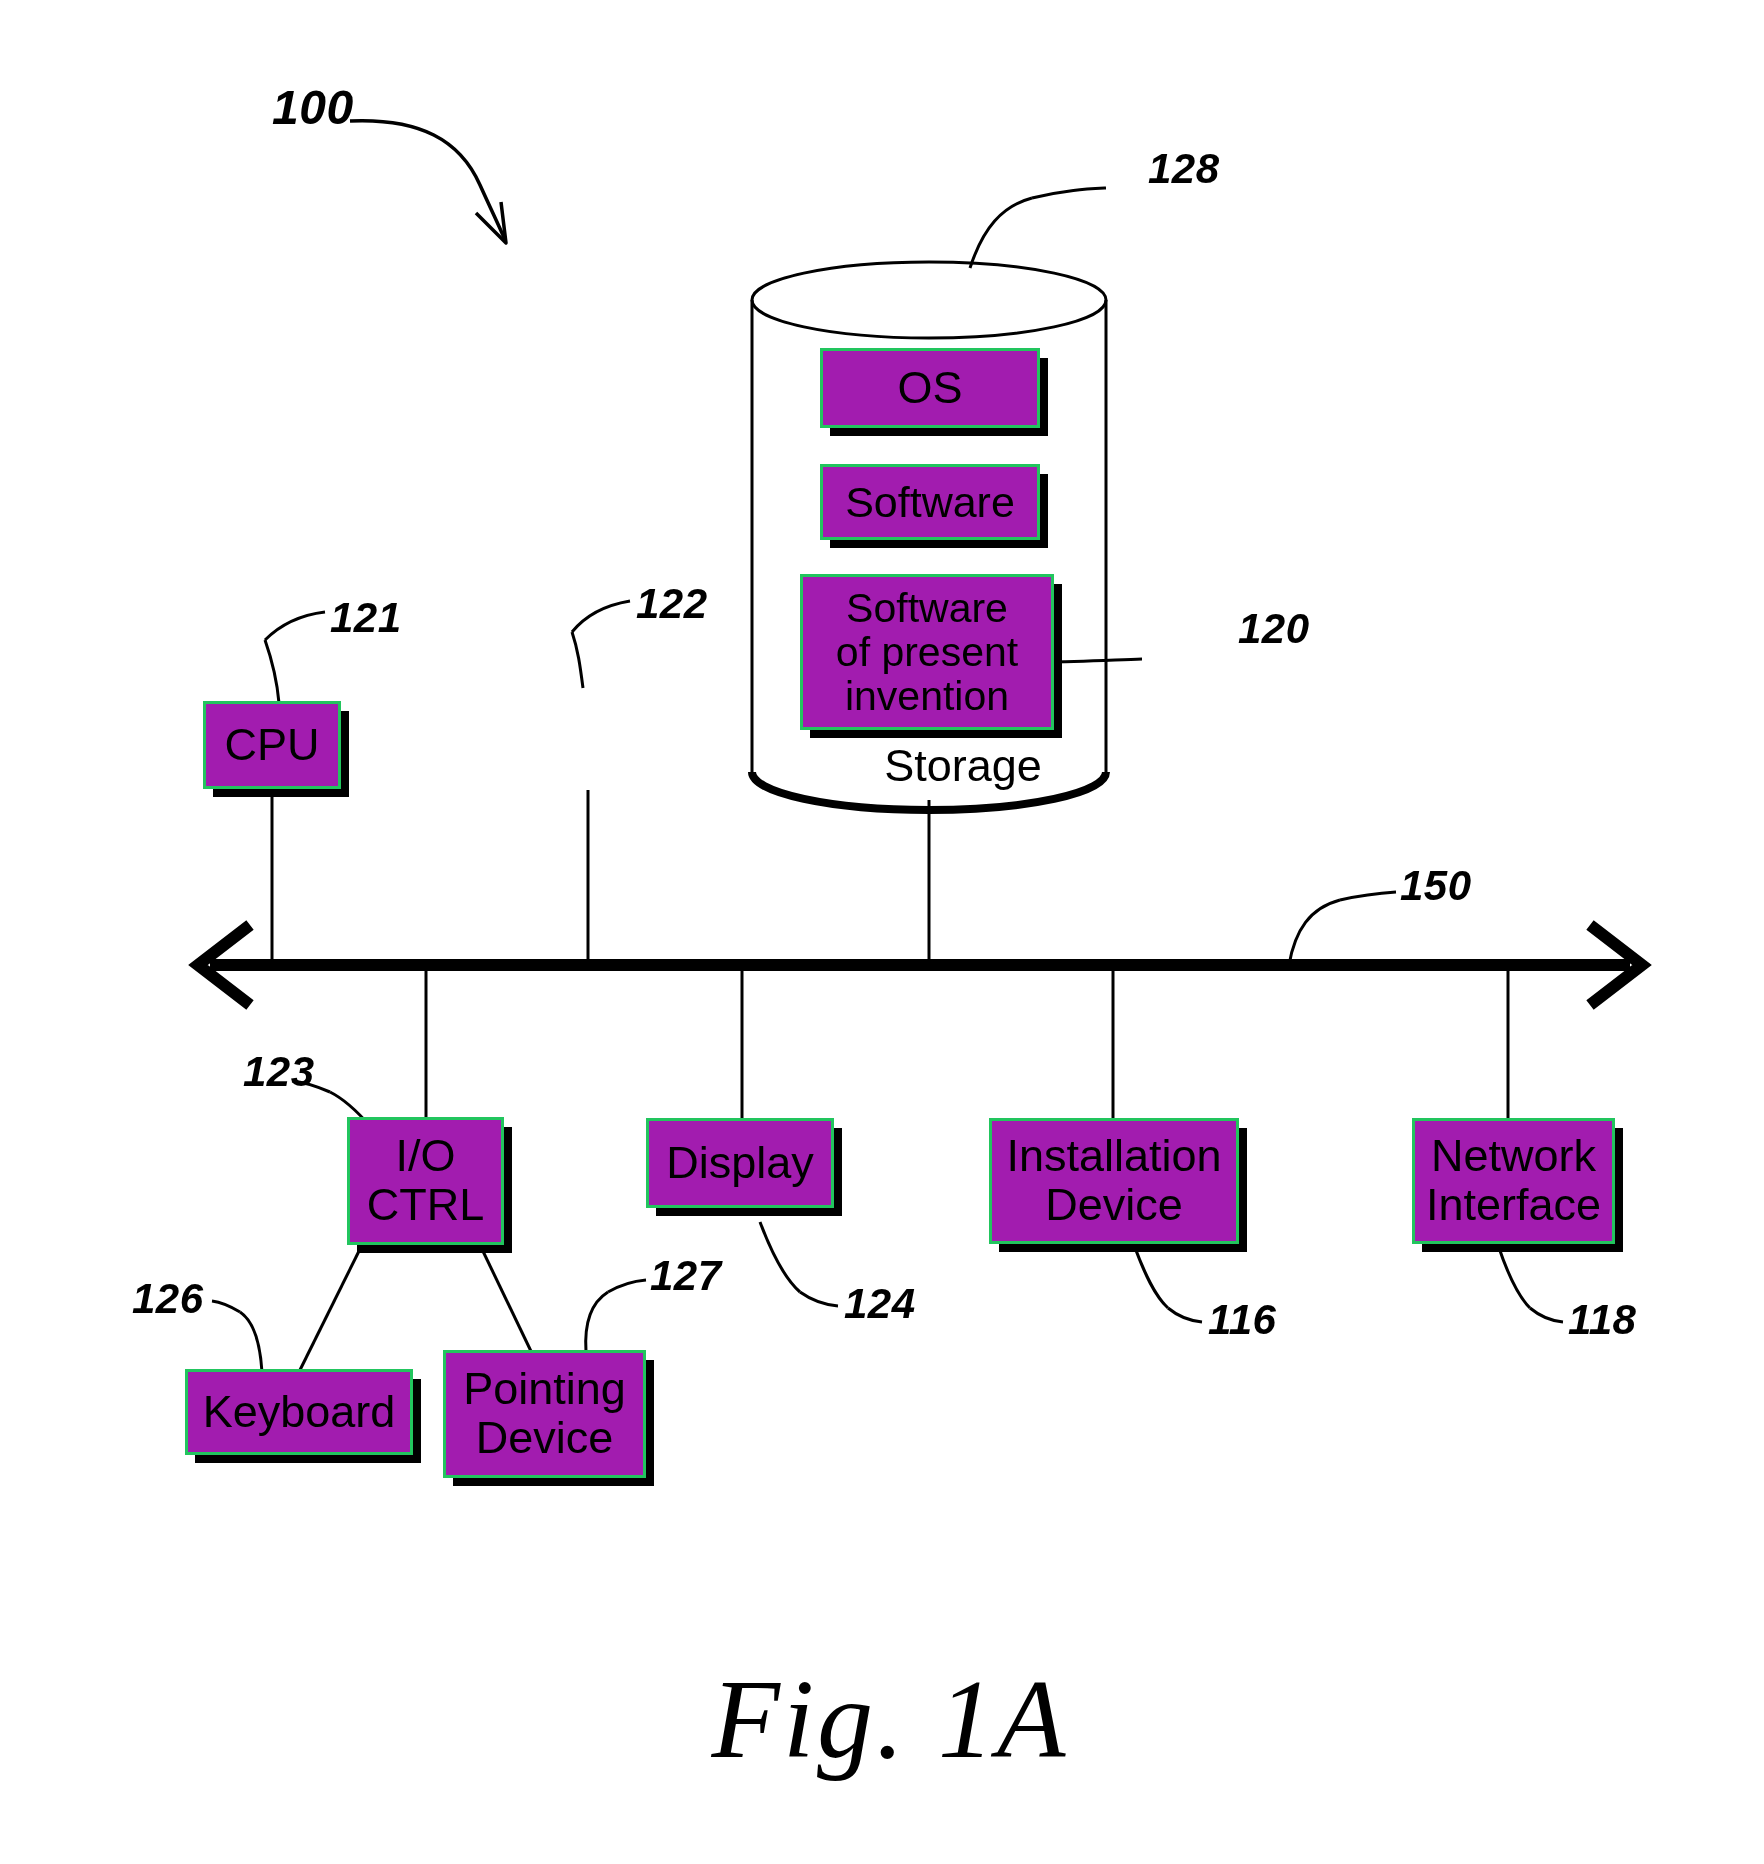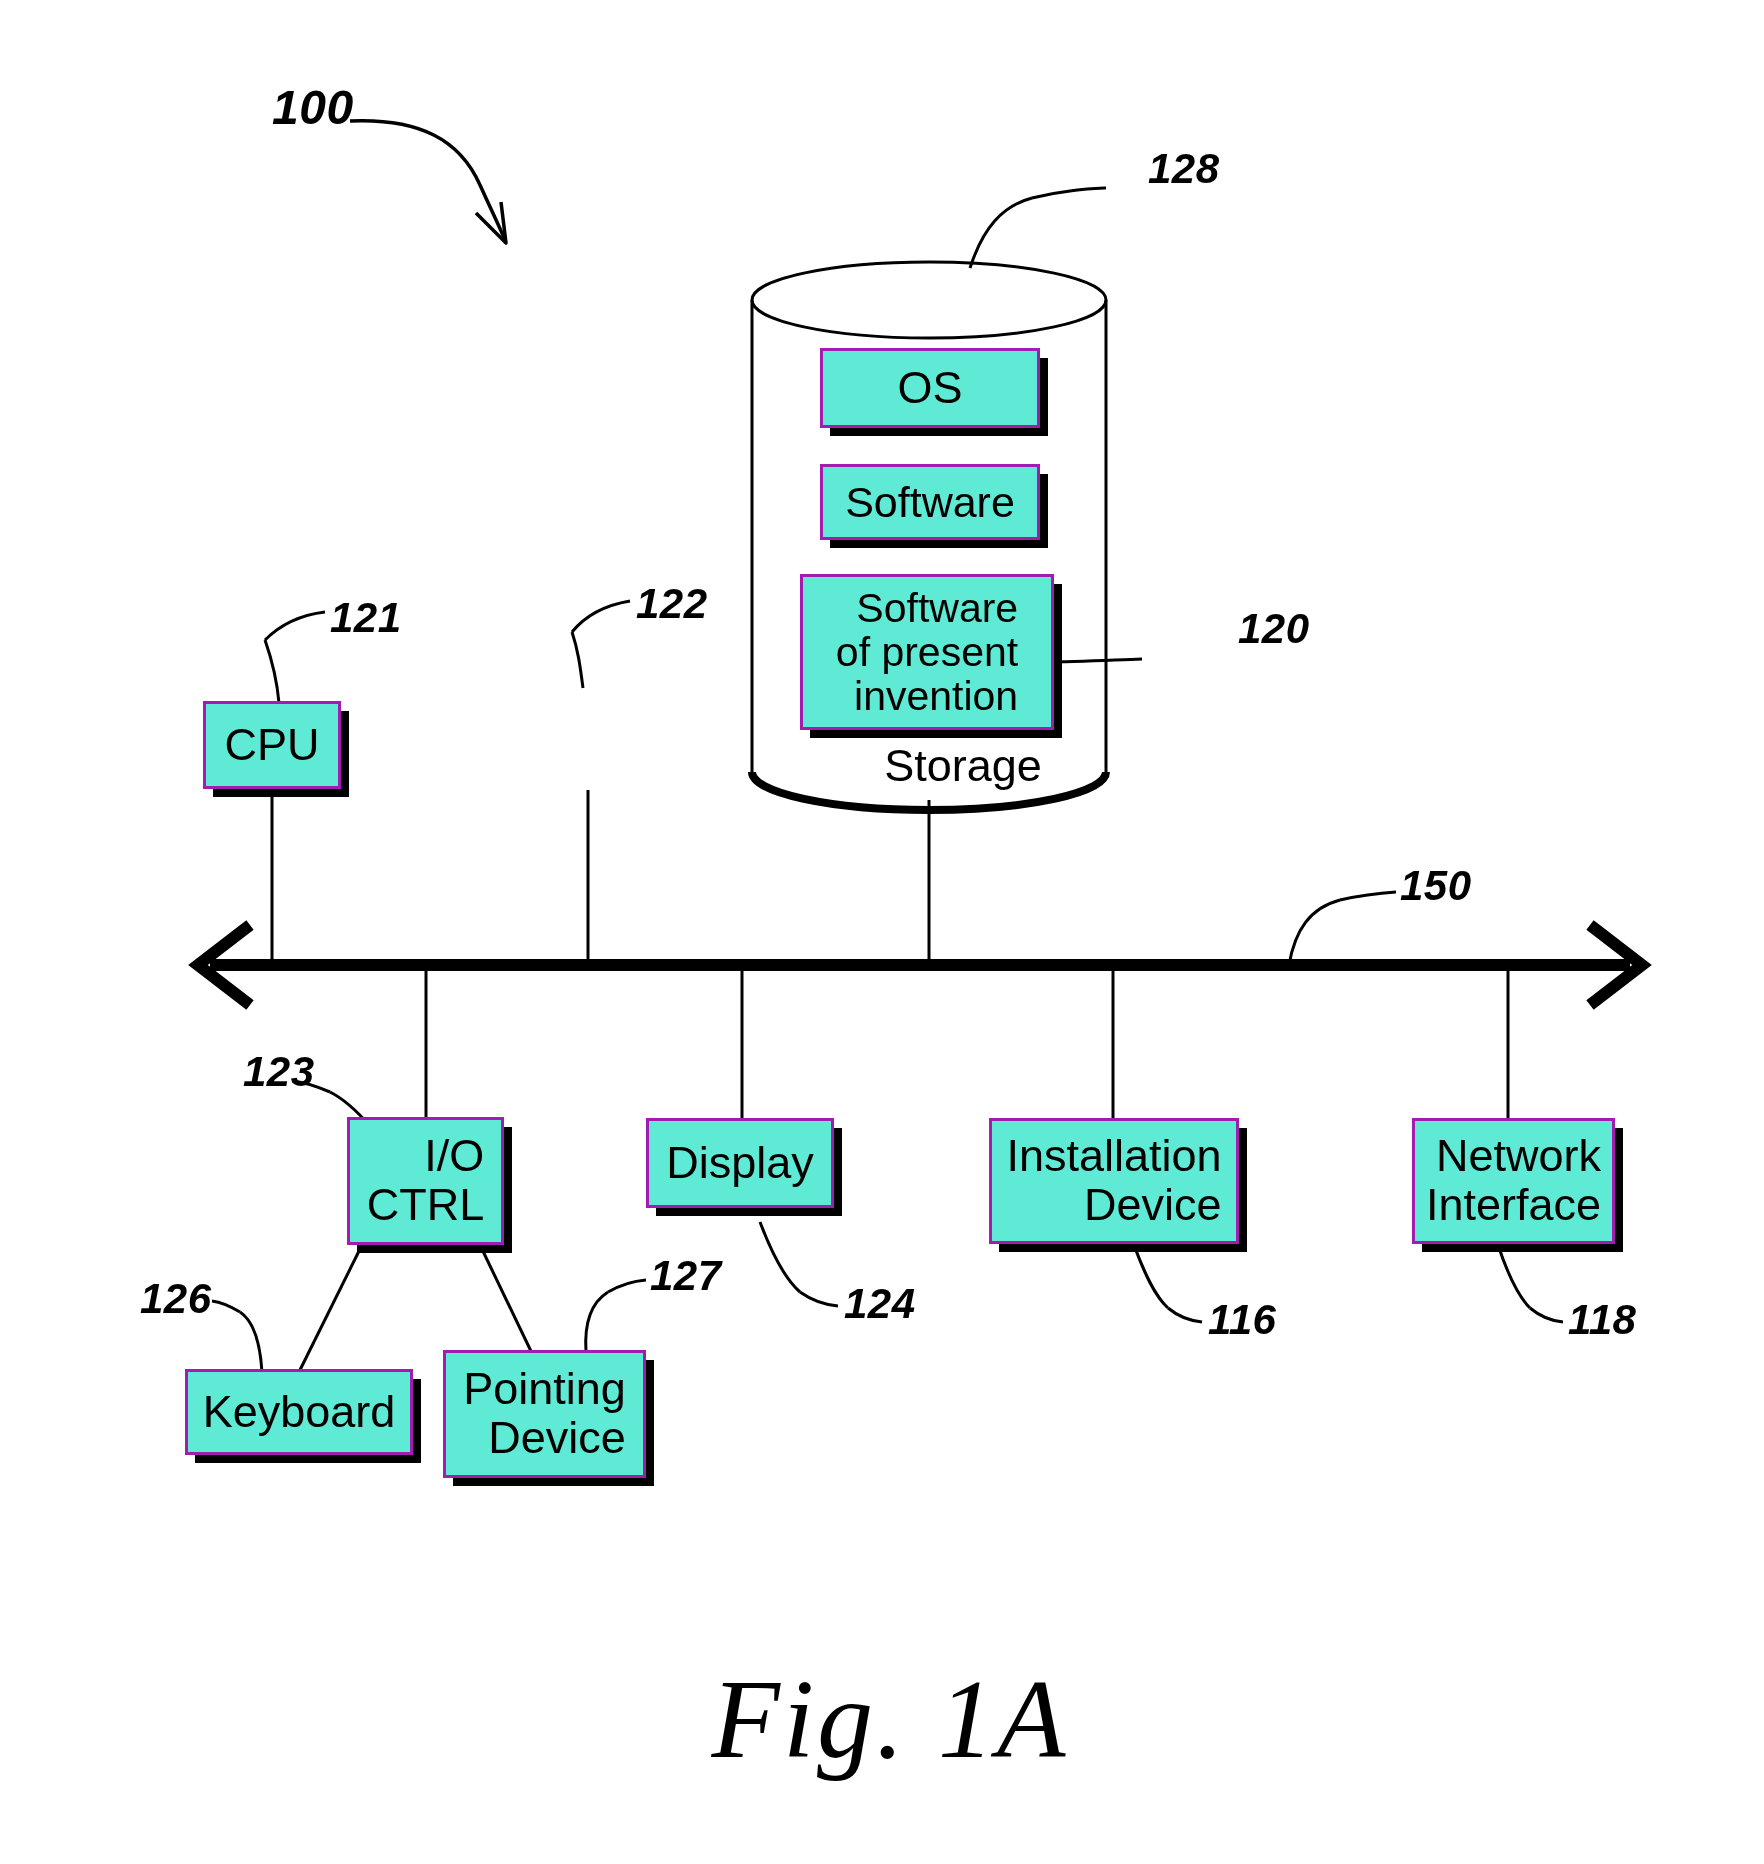--- a/index.html
+++ b/index.html
@@ -23,27 +23,27 @@
     position: absolute;
     left: 0;
     top: 0;
     width: 1764px;
     height: 1864px;
   }
   
   .node-box {
     position: absolute;
     box-sizing: border-box;
-    background: #5eead4;
-    border: 3px solid #a21caf;
+    background: #a21caf;
+    border: 3px solid #22c55e;
     box-shadow: 9px 9px 0 -1px #000000;
     display: flex;
     align-items: center;
     justify-content: center;
-    text-align: right;
+    text-align: center;
     line-height: 1.08;
     font-family: "Liberation Sans", sans-serif;
     font-weight: 400;
     color: #000;
   }
   .node-box .node-label {
     display: block;
     white-space: pre-line;
     padding: 0 6px;
   }
@@ -168,21 +168,21 @@
   <div class="ref-num" style="left:636px; top:580px;">122</div>
 
   <div class="ref-num" style="left:243px; top:1048px;">123</div>
 
   <div class="ref-num" style="left:844px; top:1280px;">124</div>
 
   <div class="ref-num" style="left:1208px; top:1296px;">116</div>
 
   <div class="ref-num" style="left:1568px; top:1296px;">118</div>
 
-  <div class="ref-num" style="left:140px; top:1275px;">126</div>
+  <div class="ref-num" style="left:132px; top:1275px;">126</div>
 
   <div class="ref-num" style="left:650px; top:1252px;">127</div>
 
   <div class="node-box" style="left:820px; top:348px; width:220px; height:80px; font-size:45px;">
     <span class="node-label">OS</span>
   </div>
 
   <div class="node-box" style="left:820px; top:464px; width:220px; height:76px; font-size:43px;">
     <span class="node-label">Software</span>
   </div>

